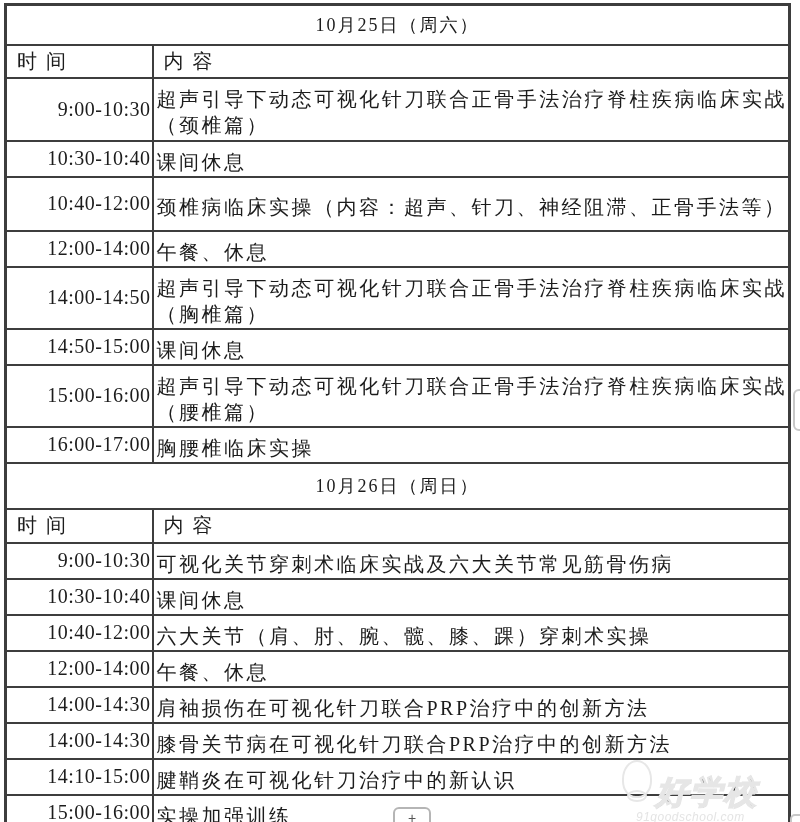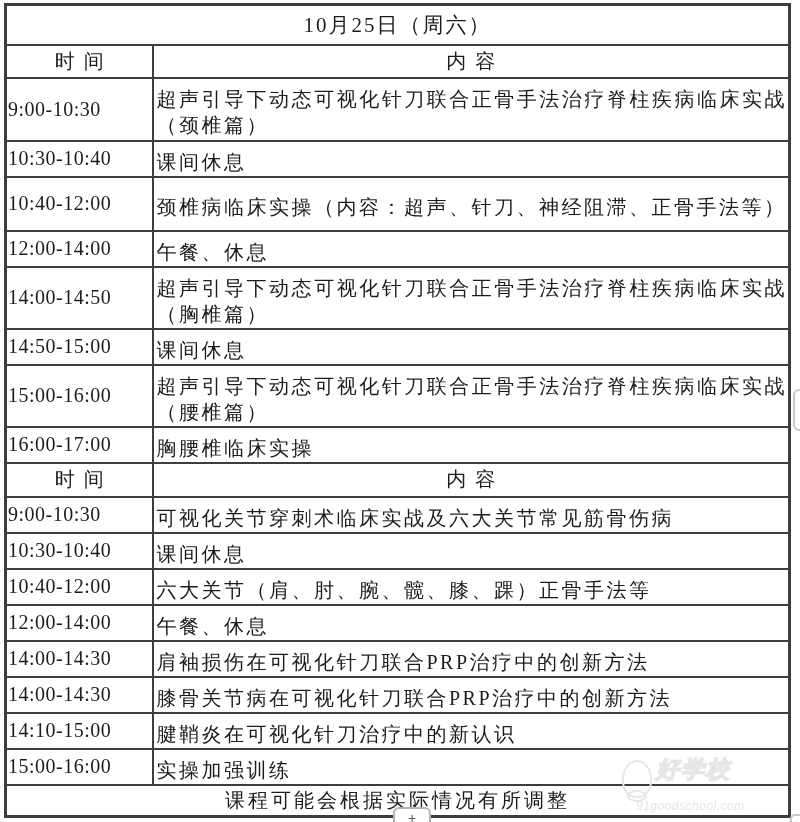--- a/index.html
+++ b/index.html
@@ -24,31 +24,31 @@
     table-layout: fixed;
     border: 3px solid #3d3d3d;
   }
   table.schedule td {
     border: 2px solid #3d3d3d;
     vertical-align: middle;
     overflow: hidden;
   }
   td.day-title {
     text-align: center;
-    font-size: 21px;
+    font-size: 18px;
     letter-spacing: 2px;
   }
   td.col-head {
-    text-align: center;
+    text-align: left;
     font-size: 20px;
     letter-spacing: 9px;
     text-indent: 9px;
   }
   td.time {
-    text-align: left;
+    text-align: right;
     font-size: 20px;
     letter-spacing: 0.5px;
     white-space: nowrap;
   }
   col.c-time { width: 147px; }
   td.content {
     text-align: justify;
     font-size: 20px;
     letter-spacing: 2.5px;
     line-height: 26px;
@@ -89,27 +89,28 @@
     content: "";
     position: absolute;
     left: 3px;
     bottom: -6px;
     width: 16px;
     height: 8px;
     border: 2px solid #e7e7e7;
     border-radius: 50%;
   }
   .wm-text {
-    font-size: 23px;
+    font-size: 32px;
     font-weight: bold;
     font-style: italic;
     color: #000000;
     -webkit-text-stroke: 1.5px #e6e6e6;
     letter-spacing: 2px;
     line-height: 34px;
+    margin-top: 23px;
   }
   .wm-site {
     font-size: 12px;
     font-style: italic;
     color: #e4e4e4;
     margin-left: 14px;
     margin-top: 1px;
     letter-spacing: 0.5px;
   }
   
@@ -192,35 +193,38 @@
   </tr>
   <tr style="height:60px">
     <td class="time">15:00-16:00</td>
     <td class="content">超声引导下动态可视化针刀联合正骨手法治疗脊柱疾病临床实战（腰椎篇）</td>
   </tr>
   <tr style="height:35px">
     <td class="time">16:00-17:00</td>
     <td class="content">胸腰椎临床实操</td>
   </tr>
 
+  <tr style="height:46px">
+    <td class="day-title" colspan="2">10月26日（周日）</td>
+  </tr>
   <tr style="height:34px">
     <td class="col-head">时间</td>
     <td class="col-head">内容</td>
   </tr>
   <tr style="height:35px">
     <td class="time">9:00-10:30</td>
     <td class="content">可视化关节穿刺术临床实战及六大关节常见筋骨伤病</td>
   </tr>
   <tr style="height:33px">
     <td class="time">10:30-10:40</td>
     <td class="content">课间休息</td>
   </tr>
   <tr style="height:33px">
     <td class="time">10:40-12:00</td>
-    <td class="content">六大关节（肩、肘、腕、髋、膝、踝）正骨手法等</td>
+    <td class="content">六大关节（肩、肘、腕、髋、膝、踝）穿刺术实操</td>
   </tr>
   <tr style="height:31px">
     <td class="time">12:00-14:00</td>
     <td class="content">午餐、休息</td>
   </tr>
   <tr style="height:32px">
     <td class="time">14:00-14:30</td>
     <td class="content">肩袖损伤在可视化针刀联合PRP治疗中的创新方法</td>
   </tr>
   <tr style="height:32px">

